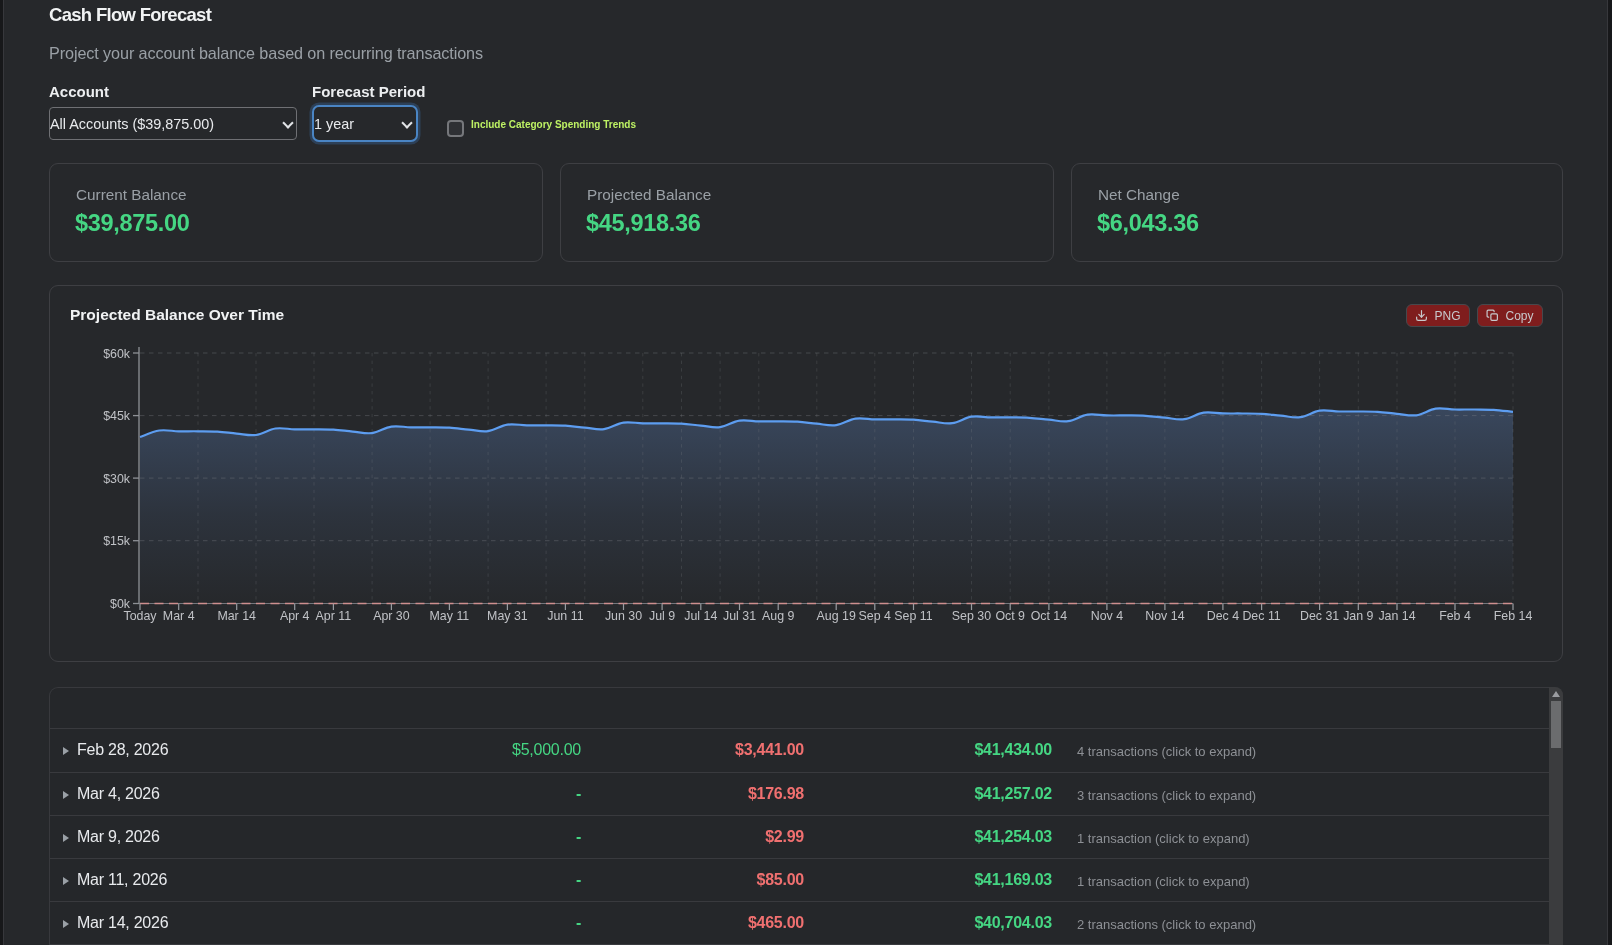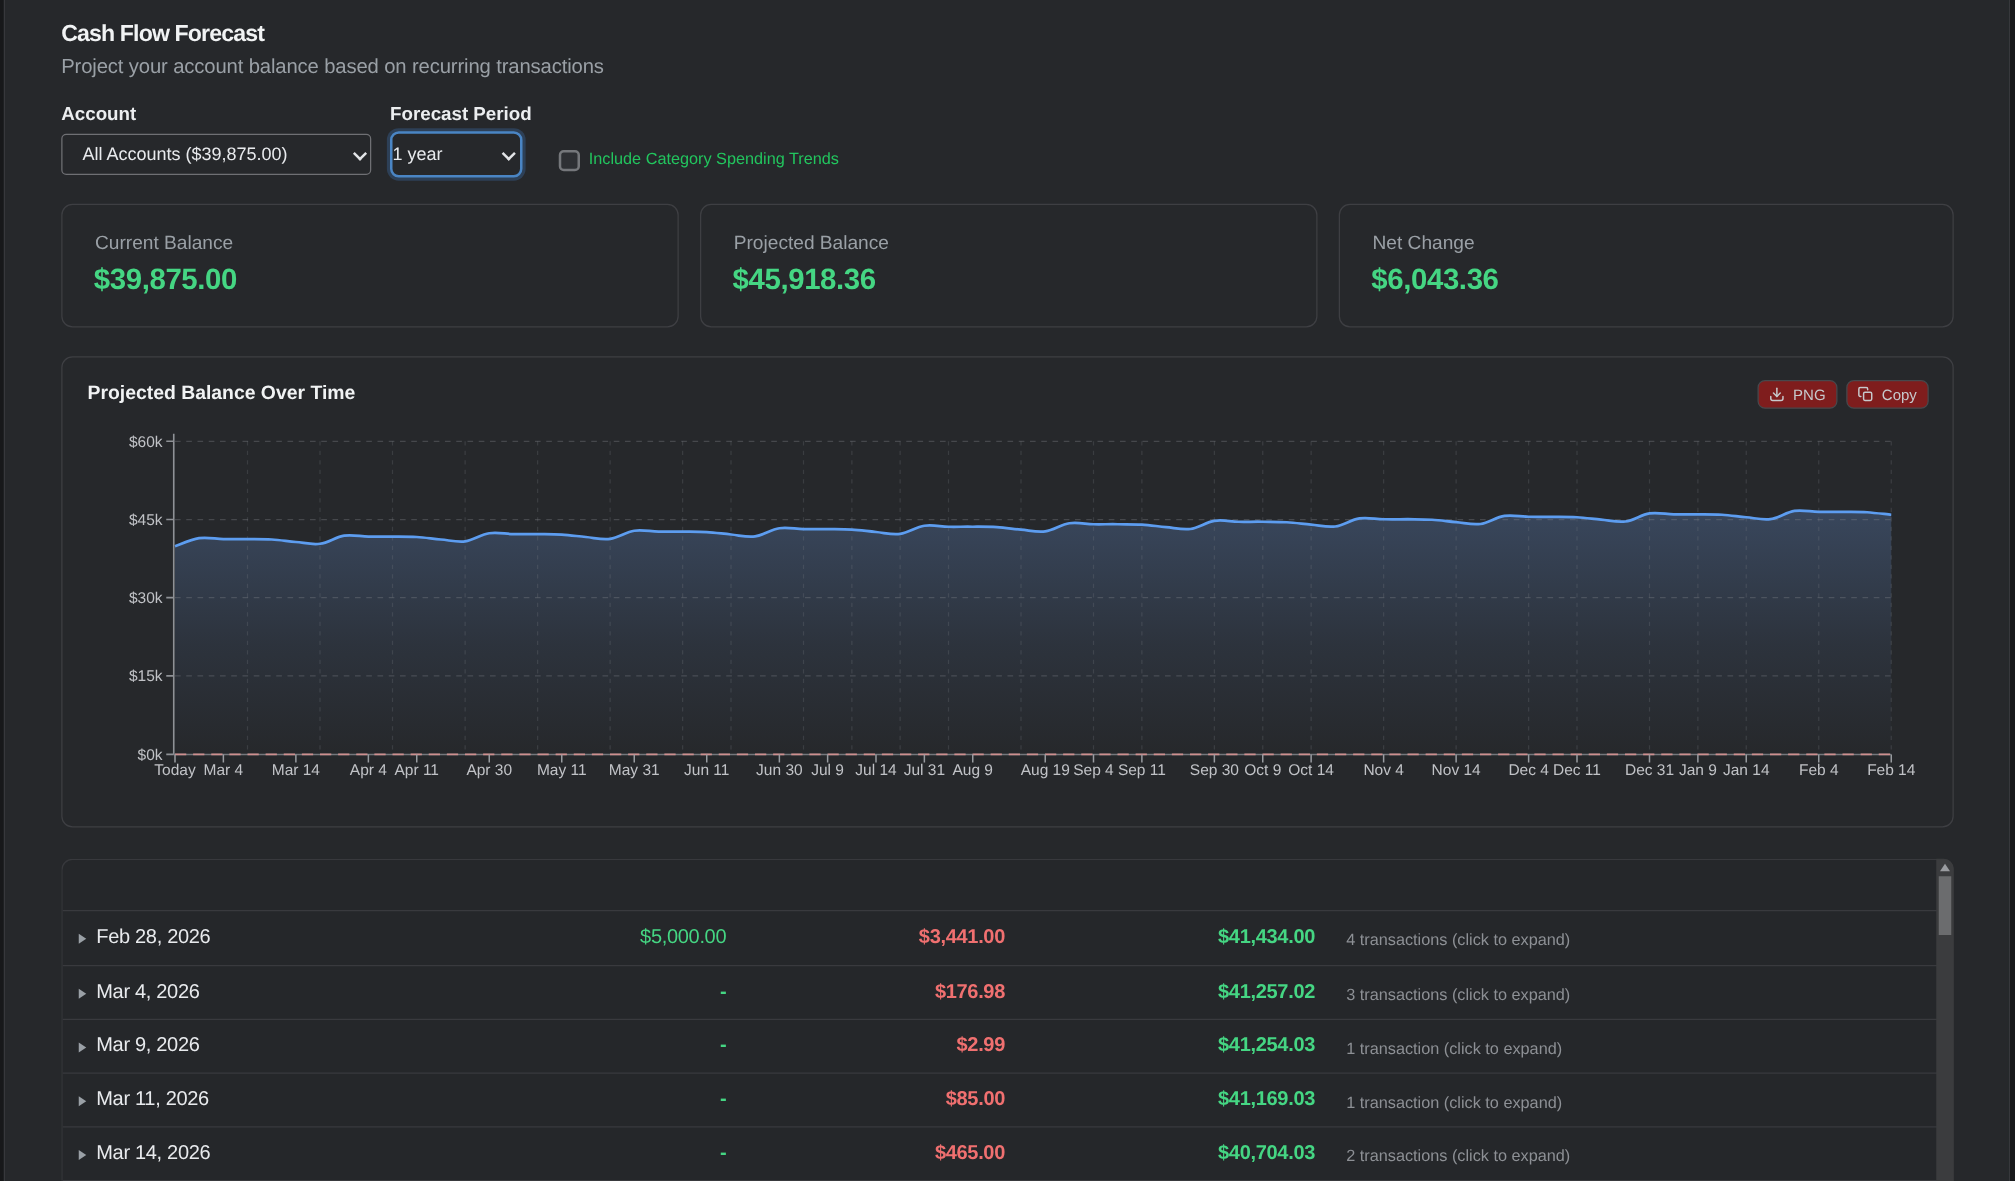--- a/index.html
+++ b/index.html
@@ -1,24 +1,24 @@
 <!DOCTYPE html>
 <html><head><meta charset="utf-8"><style>
 *{margin:0;padding:0;box-sizing:border-box}
 html,body{width:1612px;height:945px;overflow:hidden}
 body{background:#26282b;font-family:"Liberation Sans",sans-serif;position:relative;color:#e8eaed}
 .gutL{position:absolute;left:0;top:0;width:4px;height:945px;background:#17181a;border-right:1px solid #37383c}
 .gutR{position:absolute;left:1607px;top:0;width:5px;height:945px;background:#17181a;border-left:1px solid #37383c}
-.h1{position:absolute;left:49px;top:16px;font-size:18.5px;font-weight:bold;color:#f1f3f4;letter-spacing:-0.7px}
+.h1{position:absolute;left:49px;top:4px;font-size:18.5px;font-weight:bold;color:#f1f3f4;letter-spacing:-0.7px}
 .sub{position:absolute;left:49px;top:44px;font-size:16.2px;color:#9aa0a6;letter-spacing:-0.1px}
 .lab{position:absolute;font-size:15px;font-weight:bold;color:#eceef0}
 .sel{position:absolute;border:1px solid #6f7074;border-radius:4px;background:#26282b;font-size:14.4px;color:#e8eaed;display:flex;align-items:center}
 .chev{position:absolute;width:8px;height:8px;border-right:2.4px solid #e2e4e7;border-bottom:2.4px solid #e2e4e7;transform:rotate(45deg)}
 .cb{position:absolute;left:447px;top:120px;width:16.5px;height:17px;border:2px solid #75777b;border-radius:4px;background:#2e3034}
-.cbl{position:absolute;left:471px;top:119px;font-size:13px;font-weight:normal;color:#22c55e}
+.cbl{position:absolute;left:471px;top:119px;font-size:10px;font-weight:bold;color:#bef264}
 .card{position:absolute;top:163px;height:99px;border:1px solid #3e3f43;border-radius:9px}
 .card .cl{position:absolute;left:26px;top:22px;font-size:15.3px;color:#9aa0a6}
 .card .cv{position:absolute;left:25px;top:46px;font-size:23.5px;font-weight:bold;color:#45d683;letter-spacing:-0.3px}
 .chartcard{position:absolute;left:49px;top:285px;width:1514px;height:377px;border:1px solid #3e3f43;border-radius:9px}
 .ct{position:absolute;left:70px;top:306px;font-size:15.5px;font-weight:bold;color:#f1f3f4}
 .btn{position:absolute;top:304px;height:23px;border:1px solid #47484c;border-radius:6px;background:#7f1d1d;color:#c7c9cc;font-size:12px;display:flex;align-items:center;justify-content:center;gap:6px}
 .tbl{position:absolute;left:49px;top:687px;width:1514px;height:258px;border:1px solid #38393d;border-bottom:none;border-radius:9px 9px 0 0;background:#25272a;overflow:hidden}
 .thead{position:absolute;left:0;top:0;width:1514px;height:40px;background:#141619}
 .th{position:absolute;top:9px;font-size:16px;font-weight:bold;color:#f1f3f4;letter-spacing:-0.2px}
 .row{position:absolute;left:0;width:1500px;height:43px;border-top:1px solid #393a3e}
@@ -33,21 +33,21 @@
 .sbtrack{position:absolute;left:1549px;top:687px;width:14px;height:258px;background:#3b3c3e;border-radius:0 8px 0 0}
 .sbthumb{position:absolute;left:1551px;top:701px;width:10px;height:47px;background:#6b6c6e}
 .sbarrow{position:absolute;left:1552px;top:691px;width:0;height:0;border-bottom:6px solid #9a9ca0;border-left:4.5px solid transparent;border-right:4.5px solid transparent}
 </style></head>
 <body>
 <div class="gutL"></div>
 <div class="gutR"></div>
 <div class="h1">Cash Flow Forecast</div>
 <div class="sub">Project your account balance based on recurring transactions</div>
 <div class="lab" style="left:49px;top:83px">Account</div>
-<div class="sel" style="left:49px;top:107px;width:248px;height:33px;padding-left:16px">All Accounts ($39,875.00)</div>
+<div class="sel" style="left:49px;top:107px;width:248px;height:33px;">All Accounts ($39,875.00)</div>
 <div class="chev" style="left:284px;top:118.5px"></div>
 <div class="lab" style="left:312px;top:83px">Forecast Period</div>
 <div class="sel" style="left:312px;top:105px;width:106px;height:37px;border:2px solid #4a85c4;border-radius:7px;box-shadow:0 0 0 2.5px rgba(60,110,170,0.35);padding-left:0">1 year</div>
 <div class="chev" style="left:403px;top:118.5px"></div>
 <div class="cb"></div>
 <div class="cbl">Include Category Spending Trends</div>
 <div class="card" style="left:49px;width:494px">
     <div class="cl">Current Balance</div>
     <div class="cv">$39,875.00</div>
   </div>

